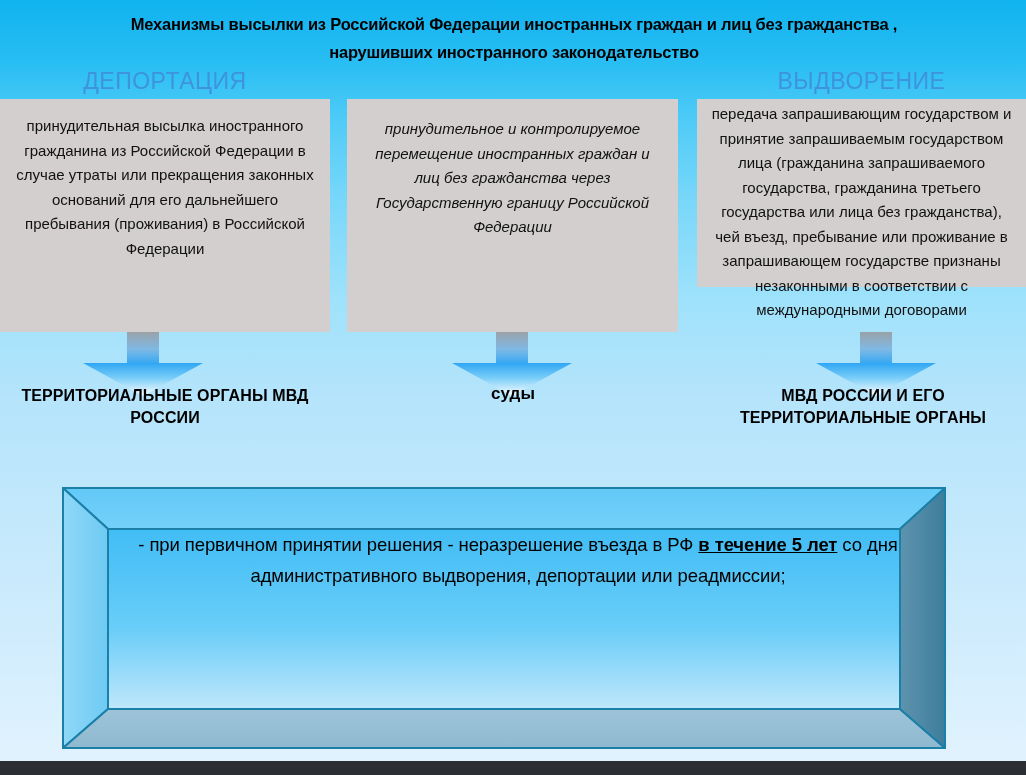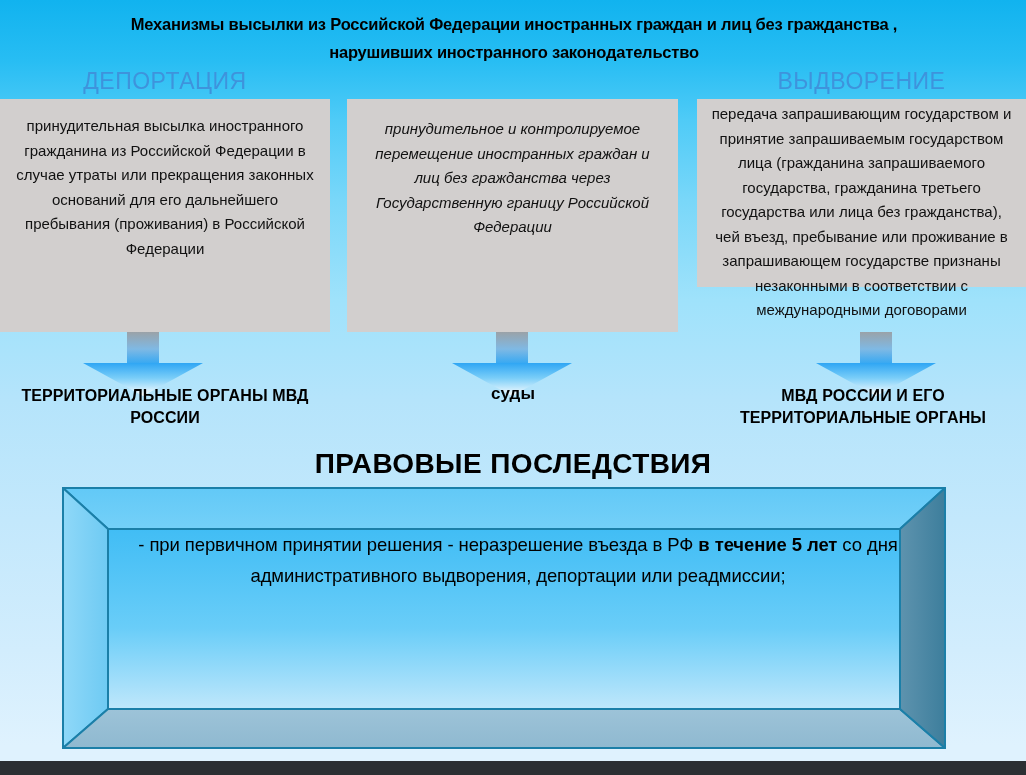--- a/index.html
+++ b/index.html
@@ -142,20 +142,21 @@
     width: 836px;
     text-align: center;
     color: #000000;
     font-size: 18.5px;
     line-height: 30.5px;
     letter-spacing: -0.1px;
   }
   .frame-text p { margin: 0; }
   .frame-text .hl {
     font-weight: bold;
+    text-decoration: underline;
   }
 </style>
 </head>
 <body>
 
 <div class="slide">
 
   <div class="title">Механизмы высылки из Российской Федерации иностранных граждан и лиц без гражданства , нарушивших иностранного законодательство</div>
 
   <div class="col-head h1">ДЕПОРТАЦИЯ</div>
@@ -225,21 +226,20 @@
       </defs>
       <rect x="44" y="0" width="32" height="31" fill="url(#agTop3)"></rect>
       <polygon points="0,31 120,31 60,64" fill="url(#agHead3)"></polygon>
     </svg>
   </div>
 
   <div class="caption c1">ТЕРРИТОРИАЛЬНЫЕ  ОРГАНЫ МВД РОССИИ</div>
   <div class="caption c3">МВД РОССИИ И ЕГО ТЕРРИТОРИАЛЬНЫЕ ОРГАНЫ</div>
   <div class="caption c2">суды</div>
 
-  <div class="consequences-title">ПРАВОВЫЕ ПОСЛЕДСТВИЯ</div>
 
   <div class="frame-wrap">
     <svg viewBox="0 0 884 262" xmlns="http://www.w3.org/2000/svg">
       <defs>
         <linearGradient id="faceGrad" x1="0" y1="0" x2="0" y2="1">
           <stop offset="0%" stop-color="#41bdf5"></stop>
           <stop offset="55%" stop-color="#69cdf8"></stop>
           <stop offset="100%" stop-color="#bfe7fb"></stop>
         </linearGradient>
         <linearGradient id="topGrad" x1="0" y1="0" x2="0" y2="1">

